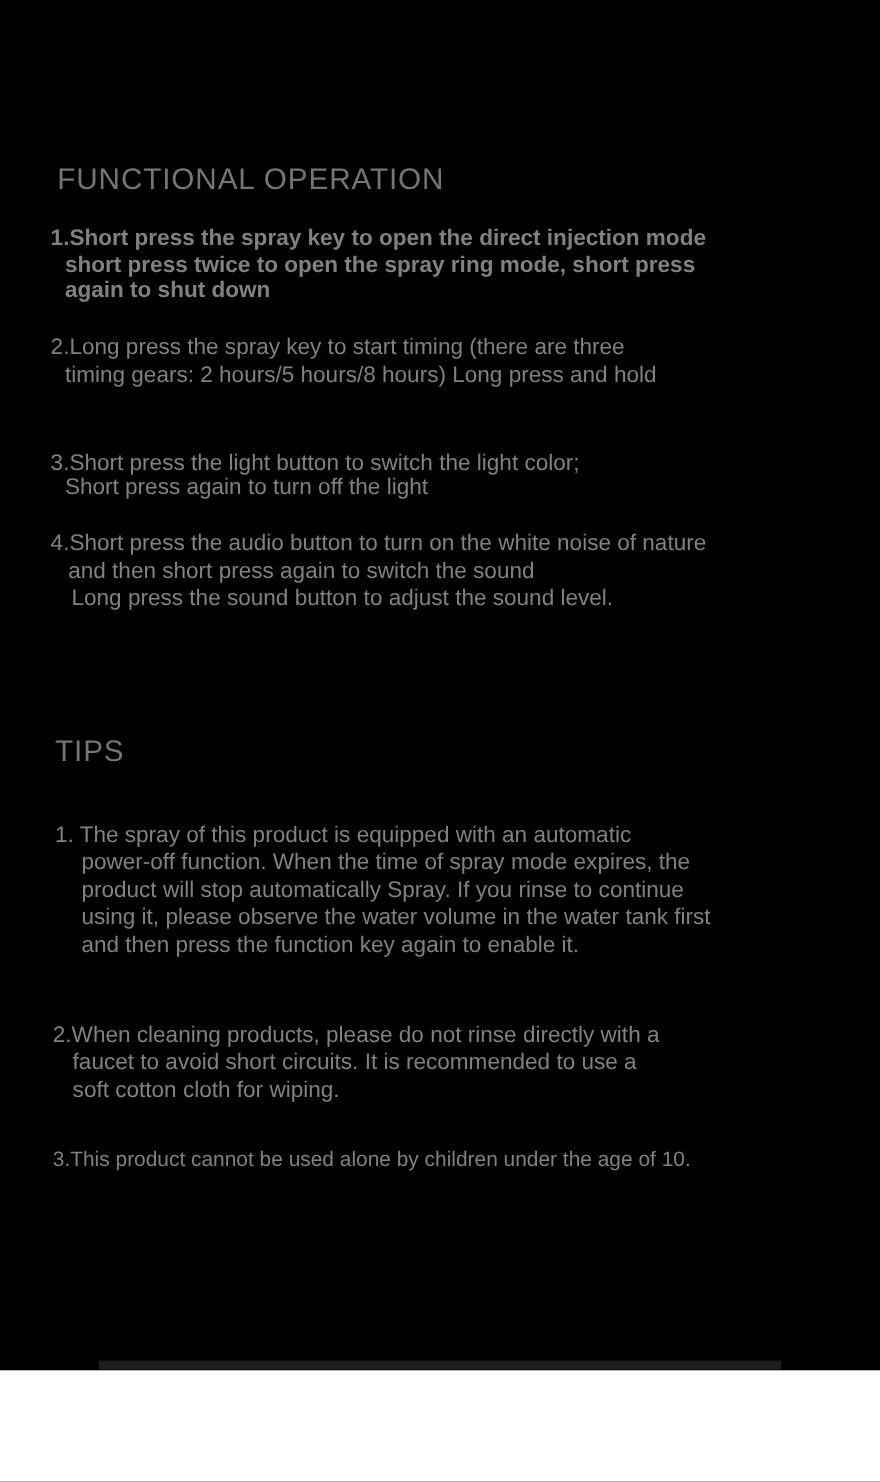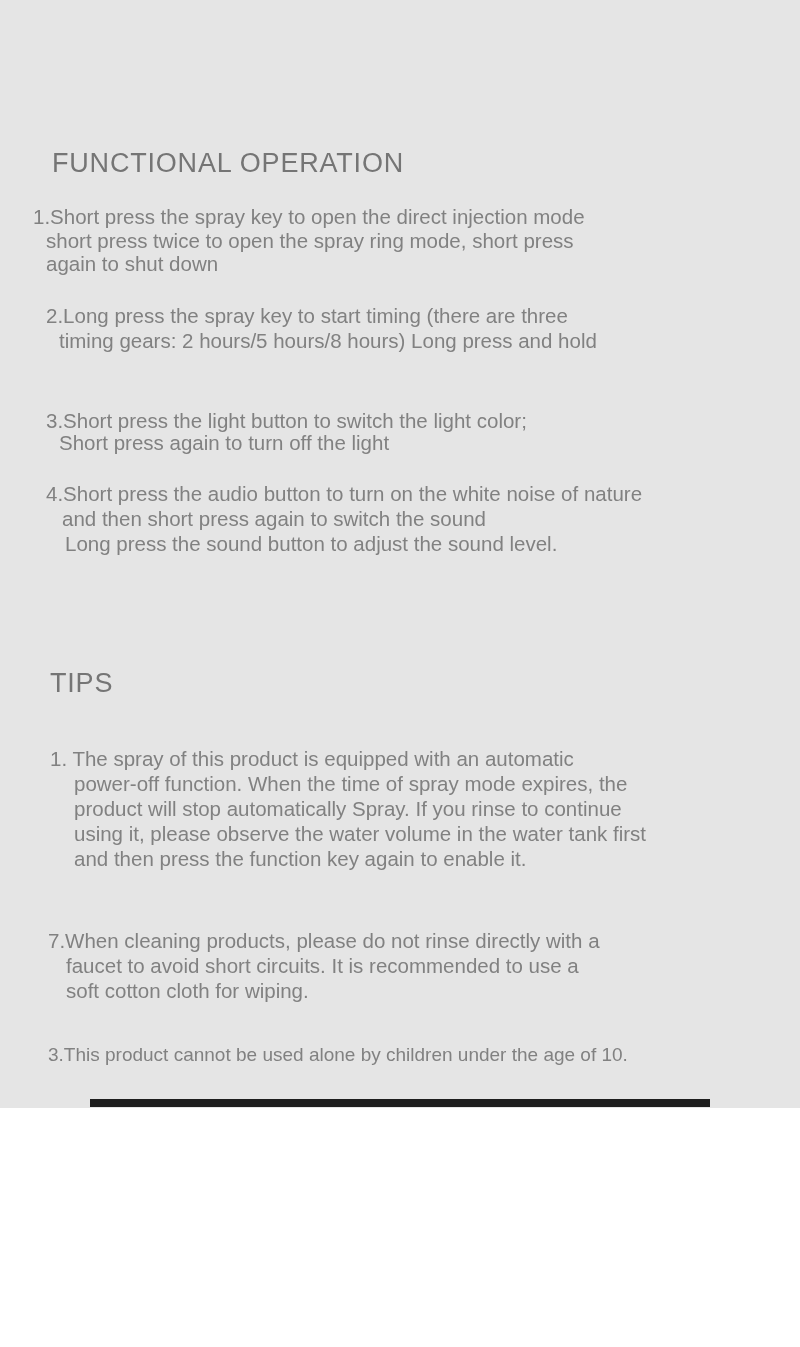--- a/index.html
+++ b/index.html
@@ -3,22 +3,22 @@
 <meta charset="utf-8">
 <style>
   html, body {
     margin: 0;
     padding: 0;
     background: #ffffff;
   }
   .canvas {
     position: relative;
     width: 800px;
-    height: 1108px;
-    background: #e5e5e5;
+    height: 1246px;
+    background: #000000;
     overflow: hidden;
     font-family: "Liberation Sans", sans-serif;
   }
   .sec-heading {
     position: absolute;
     margin: 0;
     font-size: 27px;
     font-weight: 400;
     letter-spacing: 0.8px;
     color: #757575;
@@ -30,21 +30,21 @@
     position: absolute;
     font-size: 20.5px;
     line-height: 25px;
     color: #818181;
     white-space: nowrap;
   }
   .item .line { display: block; }
   .item .cont { margin-left: 13px; }
 
   
-  .fo1 { top: 204px; left: 33px; }
+  .fo1 { top: 204px; left: 46px; font-weight: bold; }
   .fo1 .cont { line-height: 23px; }
   .fo2 { top: 303px; left: 46px; }
   .fo3 { top: 410px; left: 46px; line-height: 22px; }
   .fo4 { top: 481px; left: 46px; }
   .fo4 .cont2 { margin-left: 16px; }
   .fo4 .cont3 { margin-left: 19px; }
 
   
   .tp1 { top: 746px; left: 50px; }
   .tp1 .cont { margin-left: 24px; }
@@ -94,21 +94,21 @@
 
   <div class="item tp1">
     <span class="line">1. The spray of this product is equipped with an automatic</span>
     <span class="line cont">power-off function. When the time of spray mode expires, the</span>
     <span class="line cont">product will stop automatically Spray. If you rinse to continue</span>
     <span class="line cont">using it, please observe the water volume in the water tank first</span>
     <span class="line cont">and then press the function key again to enable it.</span>
   </div>
 
   <div class="item tp2">
-    <span class="line">7.When cleaning products, please do not rinse directly with a</span>
+    <span class="line">2.When cleaning products, please do not rinse directly with a</span>
     <span class="line cont">faucet to avoid short circuits. It is recommended to use a</span>
     <span class="line cont">soft cotton cloth for wiping.</span>
   </div>
 
   <div class="item tp3">
     <span class="line">3.This product cannot be used alone by children under the age of 10.</span>
   </div>
 
   <div class="bottom-bar"></div>
 

